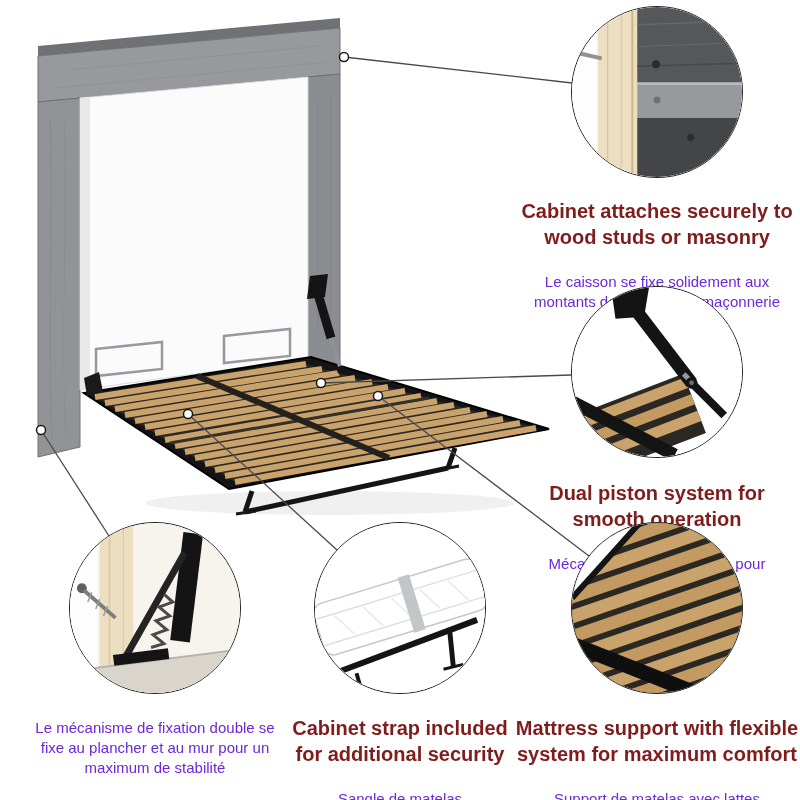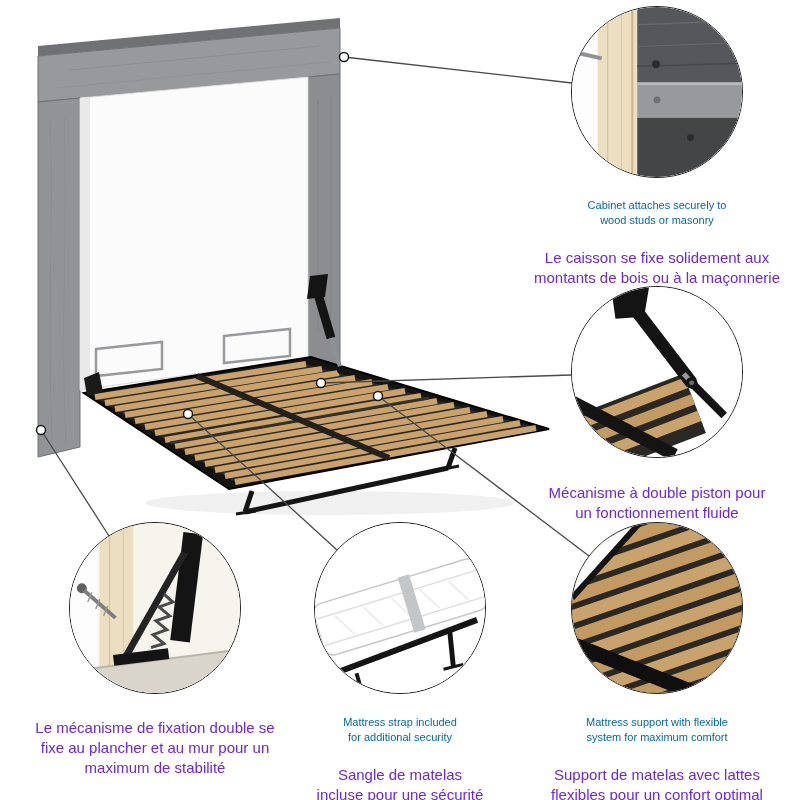--- a/index.html
+++ b/index.html
@@ -9,21 +9,21 @@
   }
   .art{position:absolute;left:0;top:0;width:800px;height:800px;}
   .callout-circle{
     position:absolute;width:172px;height:172px;border-radius:50%;
     border:1.6px solid #1f1f1f;overflow:hidden;background:#fff;box-sizing:border-box;
   }
   .callout-circle svg{display:block;width:100%;height:100%;}
   .callout-text{
     position:absolute;text-align:center;white-space:pre-line;
   }
-  .callout-text .en{font-weight:normal;color:#0369a1;font-size:11px;line-height:1.32;}
+  .callout-text .en{font-weight:bold;color:#7f1d1d;font-size:20px;line-height:1.32;}
   .callout-text .fr{color:#6d28d9;font-size:15px;line-height:1.32;margin-top:3px;}
   
   #c1{left:571px;top:6px;}   #t1{left:514px;top:180px;width:286px;}
   #c2{left:571px;top:286px;} #t2{left:514px;top:462px;width:286px;}
   #c3{left:69px;top:522px;}  #t3{left:5px;top:697px;width:300px;}
   #c4{left:314px;top:522px;} #t4{left:285px;top:697px;width:230px;}
   #c5{left:571px;top:522px;} #t5{left:514px;top:697px;width:286px;}
 </style>
 </head>
 <body>
@@ -146,20 +146,22 @@
       <line x1="-8" y1="112" x2="104" y2="170" stroke="#141414" stroke-width="13"></line>
       <polygon points="40,4 78,0 73,30 44,32" fill="#141414"></polygon>
       <line x1="59" y1="16" x2="121" y2="97" stroke="#141414" stroke-width="13"></line>
       <line x1="113" y1="88" x2="148" y2="124" stroke="#979ba0" stroke-width="5"></line>
       <line x1="121" y1="97" x2="154" y2="130" stroke="#141414" stroke-width="8"></line>
       <circle cx="121" cy="97" r="6" fill="#141414"></circle>
       <circle cx="121" cy="97" r="2.5" fill="#6b6e72"></circle>
     </svg>
   </div>
   <div id="t2" class="callout-text">
+    <div class="en">Dual piston system for
+smooth operation</div>
     <div class="fr">Mécanisme à double piston pour
 un fonctionnement fluide</div>
   </div>
 
   <div id="c3" class="callout-circle">
     <svg viewBox="0 0 172 172">
       <rect width="172" height="172" fill="#f7f4ee"></rect>
       <rect x="0" y="0" width="28" height="172" fill="#fdfdfd"></rect>
       <rect x="30" y="0" width="34" height="150" fill="#ecdfc1"></rect>
       <line x1="40" y1="0" x2="40" y2="150" stroke="#d9c79f" stroke-width="1.5"></line>
@@ -197,21 +199,21 @@
         <line x1="20" y1="74" x2="34" y2="98" stroke="#e8e8e8" stroke-width="1.5"></line>
         <line x1="50" y1="74" x2="64" y2="98" stroke="#e8e8e8" stroke-width="1.5"></line>
         <line x1="80" y1="74" x2="94" y2="98" stroke="#e8e8e8" stroke-width="1.5"></line>
         <line x1="110" y1="74" x2="124" y2="98" stroke="#e8e8e8" stroke-width="1.5"></line>
         <line x1="140" y1="74" x2="154" y2="98" stroke="#e8e8e8" stroke-width="1.5"></line>
         <line x1="98" y1="56" x2="98" y2="114" stroke="#c3c6c8" stroke-width="12"></line>
       </g>
     </svg>
   </div>
   <div id="t4" class="callout-text">
-    <div class="en">Mattress strap included
+    <div class="en">Cabinet strap included
 for additional security</div>
     <div class="fr">Sangle de matelas
 incluse pour une sécurité
 supplémentaire</div>
   </div>
 
   <div id="c5" class="callout-circle">
     <svg viewBox="0 0 172 172">
       <rect width="172" height="172" fill="#ffffff"></rect>
       <g transform="rotate(-19 86 86)">

